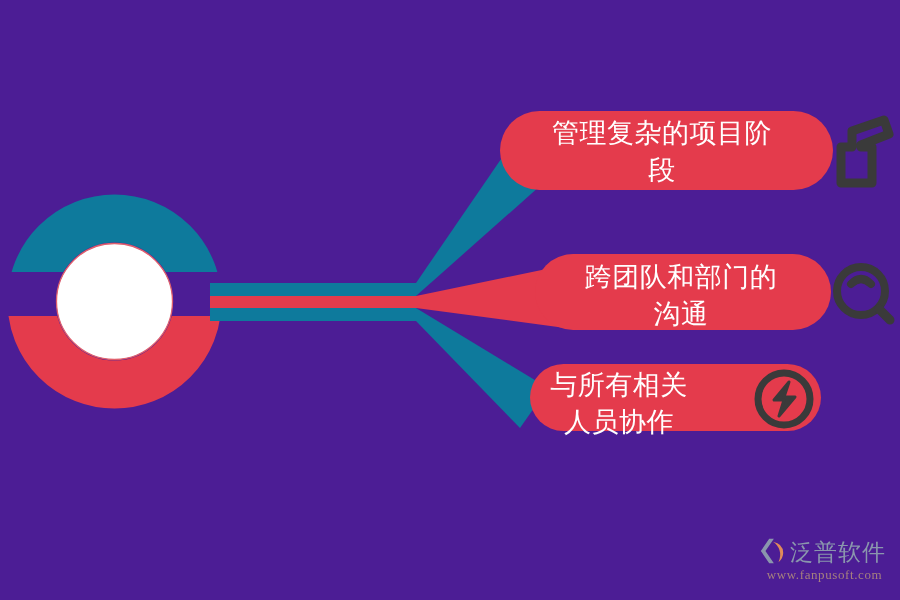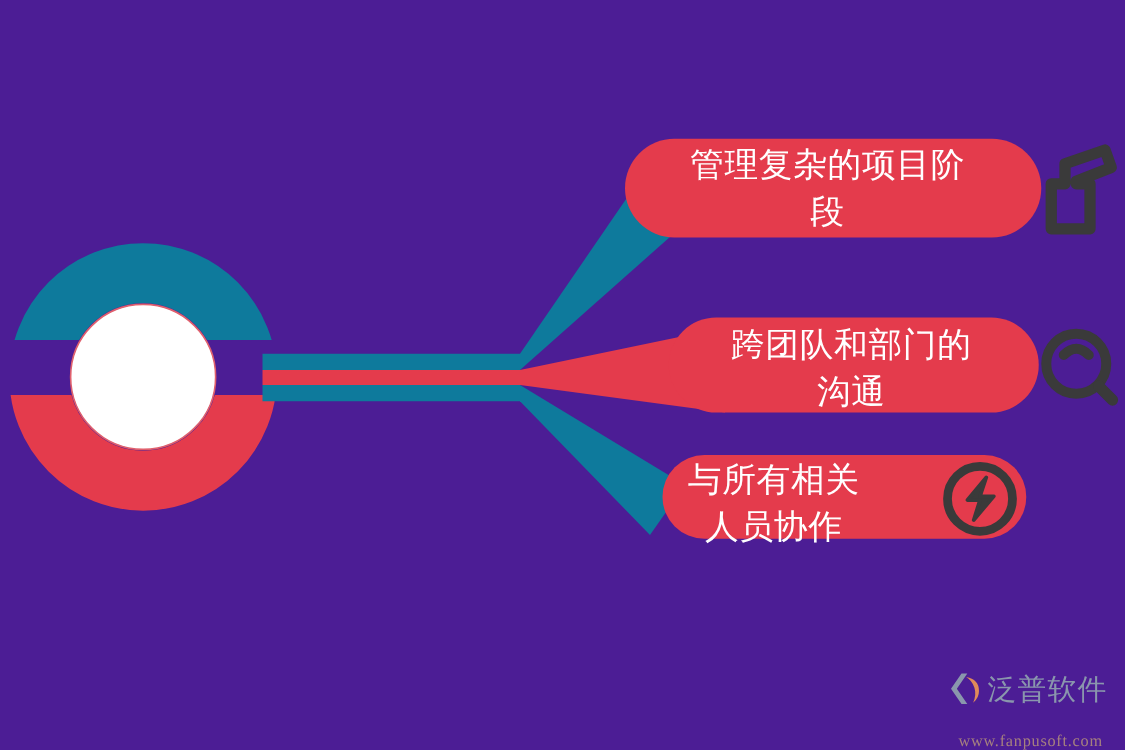--- a/index.html
+++ b/index.html
@@ -61,21 +61,21 @@
   }
   #wm-cn {
     font-size: 23px;
     line-height: 26px;
     color: #8a96ad;
     font-family: "DejaVu Sans", "Liberation Sans", sans-serif;
     letter-spacing: 1px;
     white-space: nowrap;
   }
   #wm-url {
-    margin-top: 20px;
+    margin-top: 2px;
     font-size: 13px;
     line-height: 15px;
     color: #a6817f;
     font-family: "Liberation Serif", "DejaVu Serif", serif;
     letter-spacing: 0.6px;
     text-align: center;
     white-space: nowrap;
   }
 </style>
 </head>

